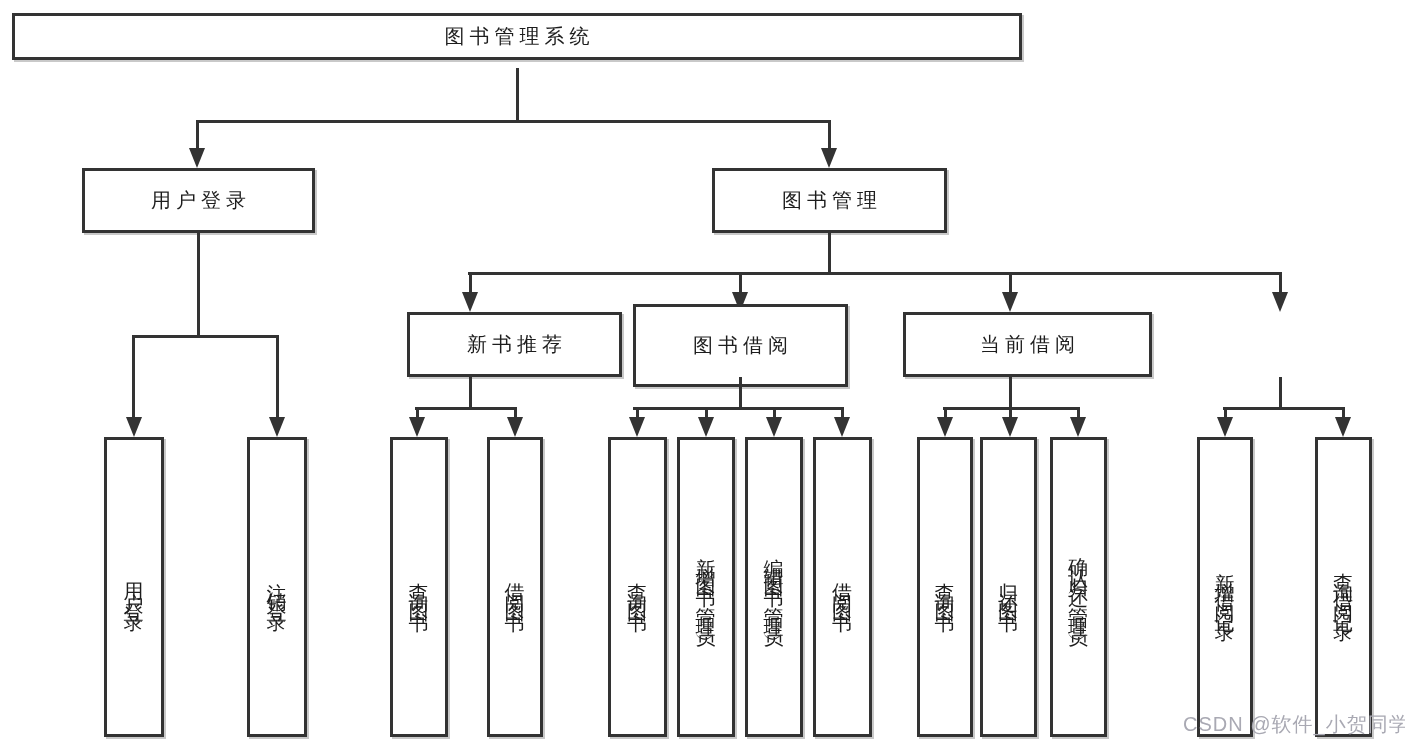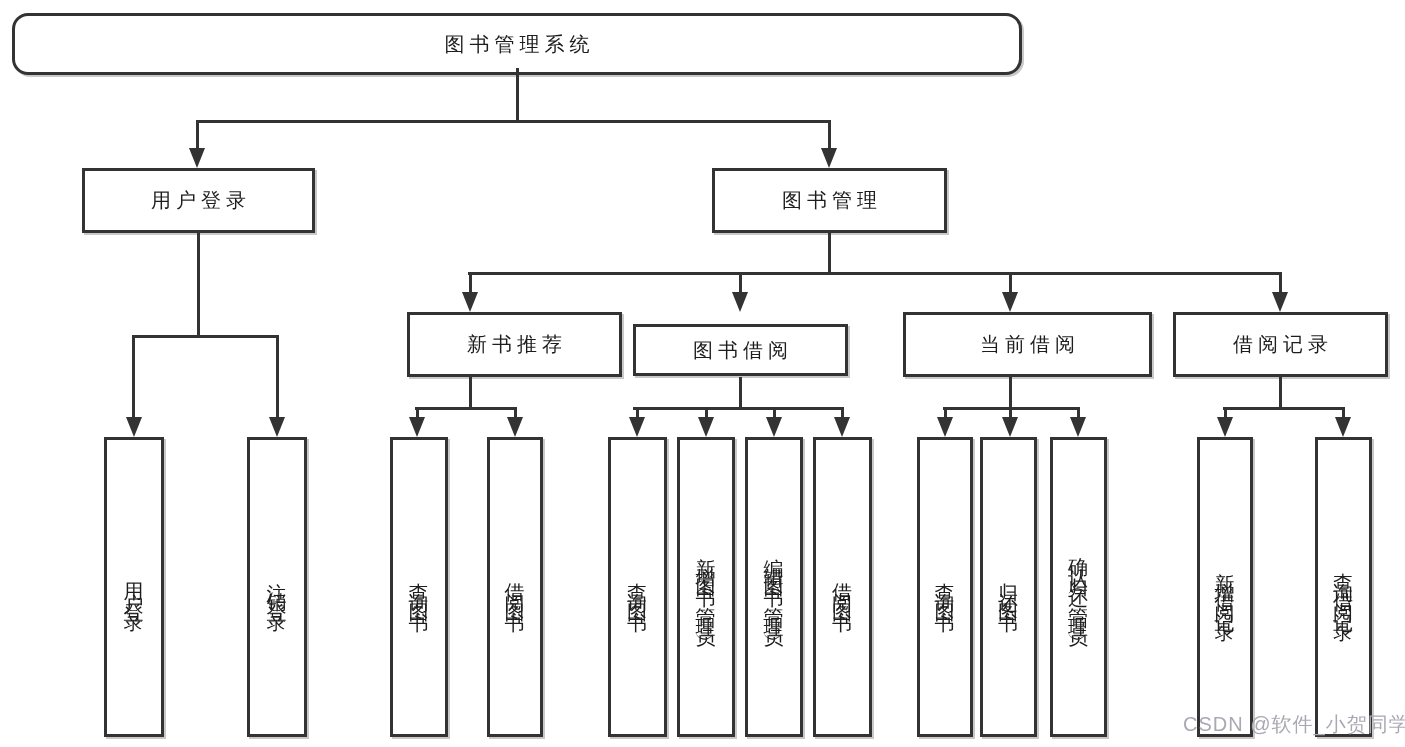--- a/index.html
+++ b/index.html
@@ -47,21 +47,21 @@
     color:#a9a9b3;
     letter-spacing:1px;
     white-space:nowrap;
   }
 </style>
 </head>
 <body>
 
 <div id="canvas">
 
-  <div class="node" style="left:12px; top:13px; width:1010px; height:62px;border-radius:16px;">
+  <div class="node" style="left:12px; top:13px; width:1010px; height:47px;">
     <span class="lbl">图书管理系统</span>
   </div>
 
   <div class="vline" style="left:516px; top:68px; height:53px;"></div>
   <div class="hline" style="left:196px; top:120px; width:635px;"></div>
   <div class="vline" style="left:196px; top:120px; height:30px;"></div>
   <div class="arrow" style="left:189px; top:148px;"></div>
   <div class="vline" style="left:828px; top:120px; height:30px;"></div>
   <div class="arrow" style="left:821px; top:148px;"></div>
 
@@ -86,28 +86,25 @@
   <div class="vline" style="left:739px; top:272px; height:24px;"></div>
   <div class="arrow" style="left:732px; top:292px;"></div>
   <div class="vline" style="left:1009px; top:272px; height:24px;"></div>
   <div class="arrow" style="left:1002px; top:292px;"></div>
   <div class="vline" style="left:1279px; top:272px; height:24px;"></div>
   <div class="arrow" style="left:1272px; top:292px;"></div>
 
   <div class="node" style="left:363px; top:312px; width:215px; height:65px;margin-left:44px;">
     <span class="lbl">新书推荐</span>
   </div>
-  <div class="node" style="left:633px; top:324px; width:215px; height:52px;">
+  <div class="node" style="left:633px; top:304px; width:215px; height:83px;">
     <span class="lbl">图书借阅</span>
   </div>
   <div class="node" style="left:903px; top:312px; width:249px; height:65px;">
     <span class="lbl">当前借阅</span>
-  </div>
-  <div class="node" style="left:1173px; top:312px; width:215px; height:65px;">
-    <span class="lbl">借阅记录</span>
   </div>
 
   <div class="vline" style="left:469px; top:377px; height:33px;"></div>
   <div class="hline" style="left:415px; top:407px; width:102px;"></div>
   <div class="vline" style="left:416px; top:407px; height:13px;"></div>
   <div class="arrow" style="left:409px; top:417px;"></div>
   <div class="vline" style="left:514px; top:407px; height:13px;"></div>
   <div class="arrow" style="left:507px; top:417px;"></div>
 
   <div class="vline" style="left:739px; top:377px; height:33px;"></div>

